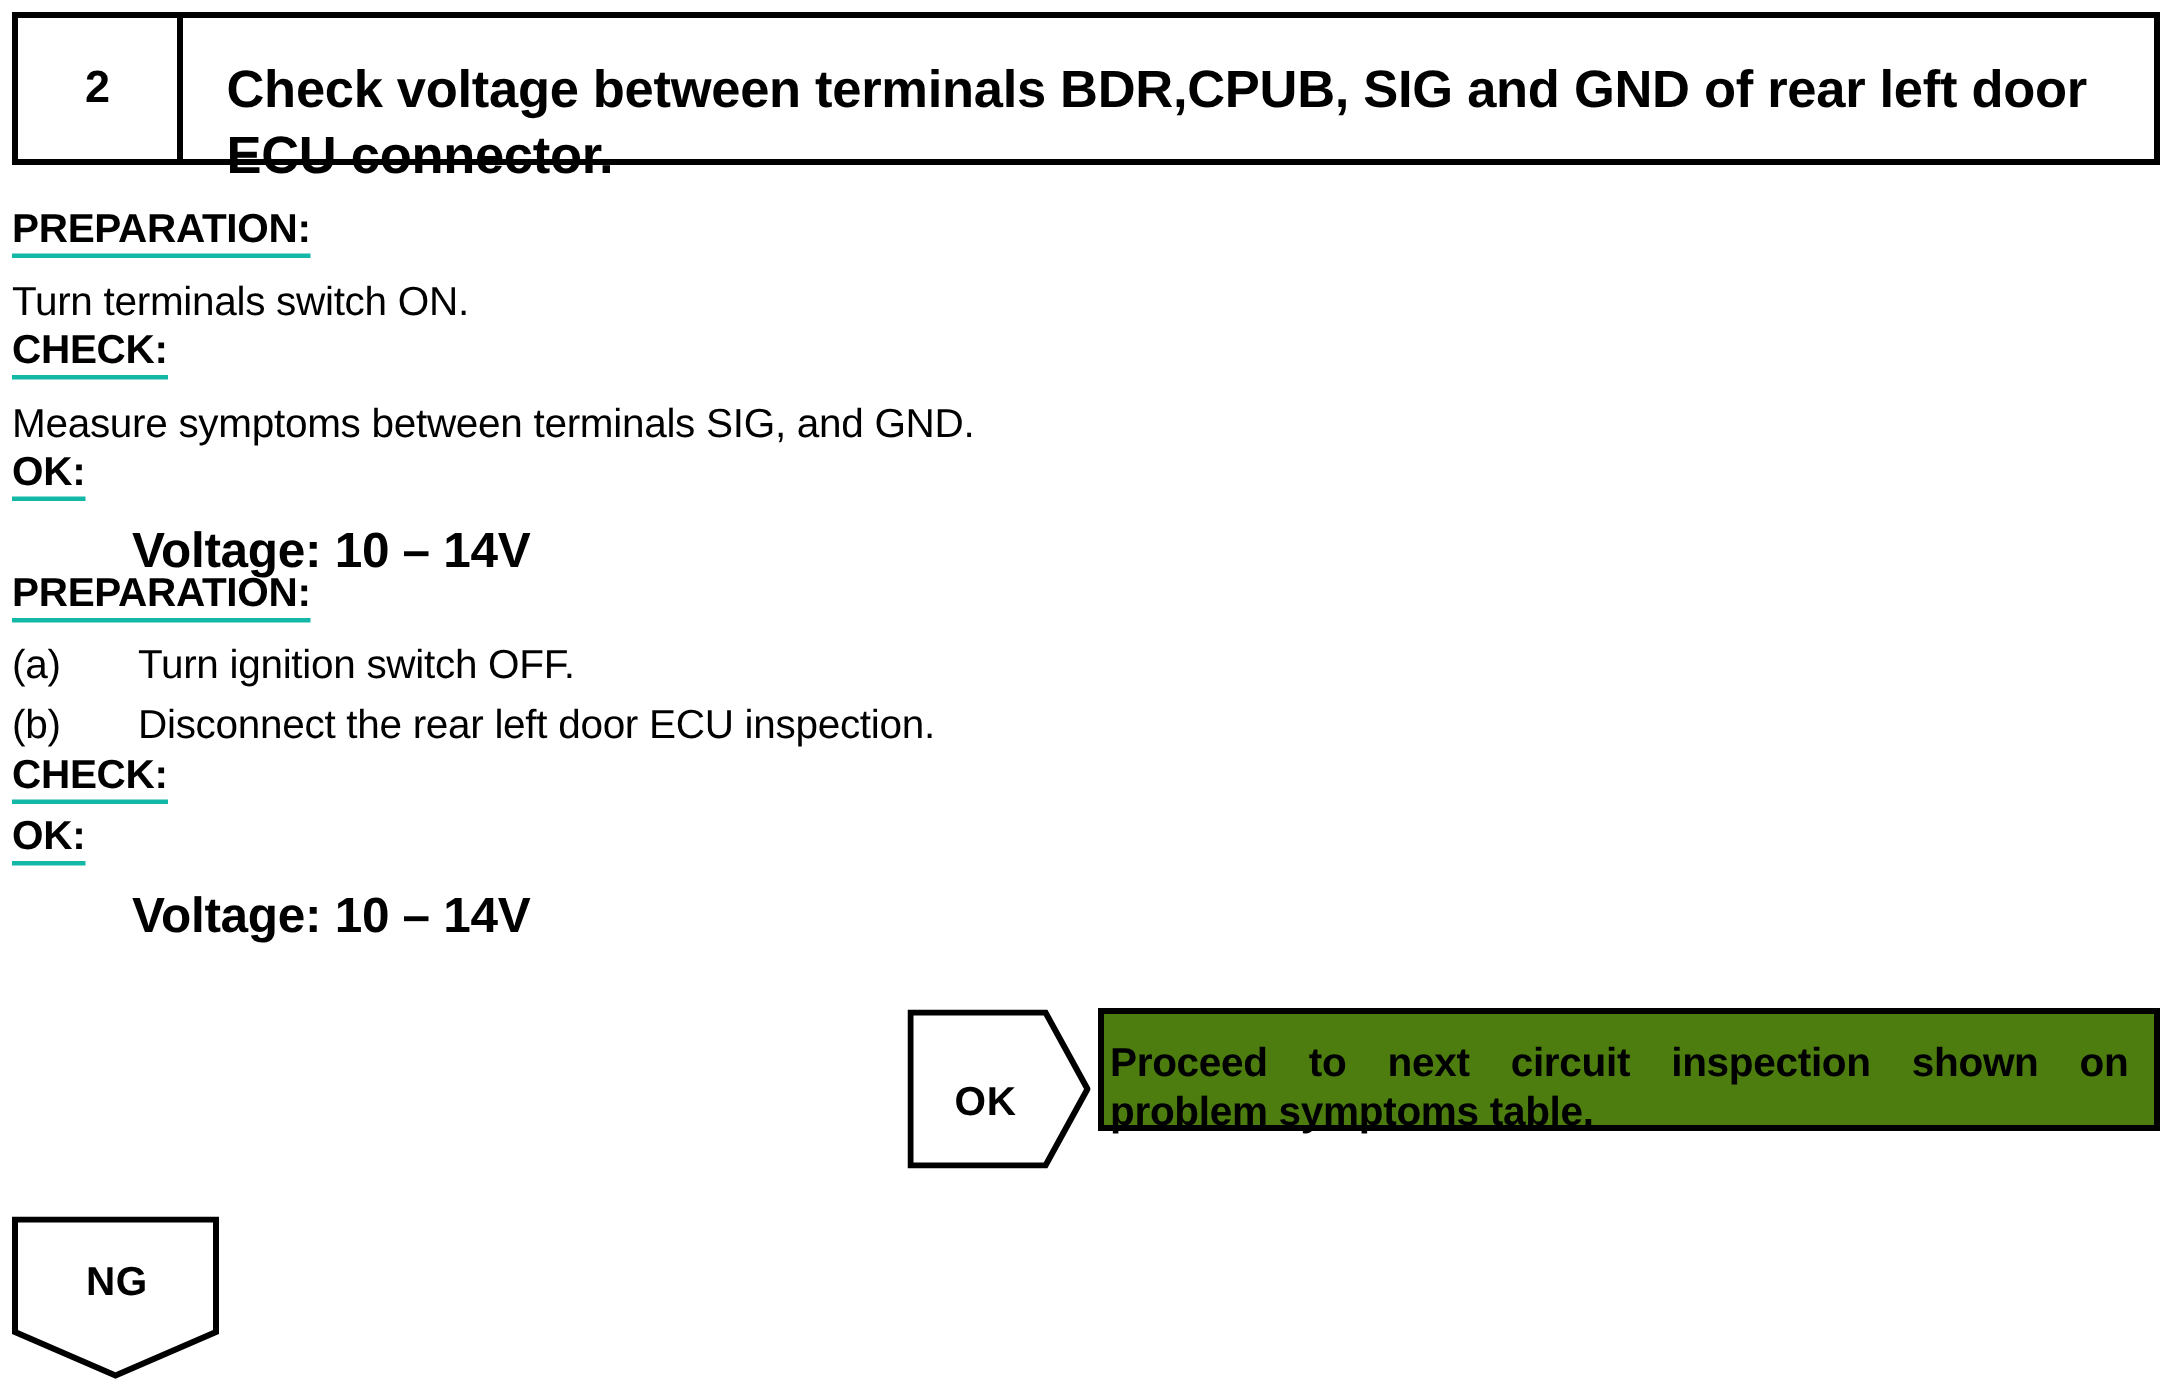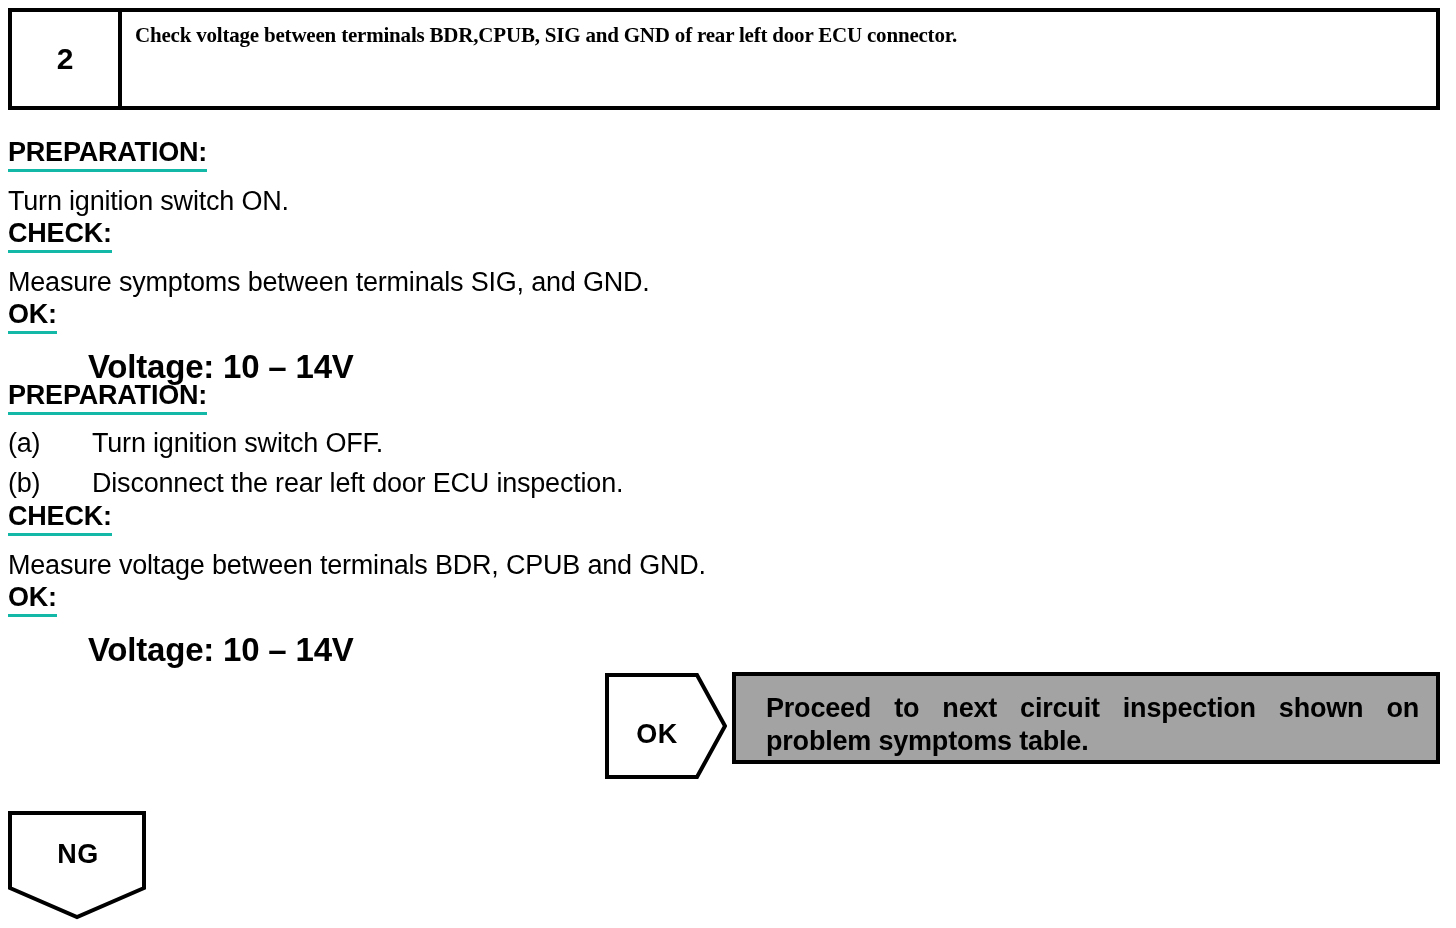--- a/index.html
+++ b/index.html
@@ -44,26 +44,25 @@
     line-height: 1;
   }
   .step-title-cell {
     flex: 1 1 auto;
     box-sizing: border-box;
     padding: 10px 12px 0 13px;
     display: flex;
     align-items: flex-start;
   }
   .step-title {
-    font-size: 21px;
+    font-size: 35px;
     font-weight: bold;
     line-height: 1.25;
     letter-spacing: -0.2px;
-    margin: 0;
-    font-family: Liberation Serif, serif;
+    margin: 16px;
   }
 
   
   .body-block {
     position: absolute;
     left: 8px;
     top: 139px;
     width: 1420px;
   }
   .sec-head {
@@ -139,25 +138,25 @@
     justify-content: center;
     font-size: 27px;
     font-weight: bold;
     letter-spacing: 0.5px;
   }
   .ok-result-box {
     position: absolute;
     left: 732px;
     top: 672px;
     width: 708px;
-    height: 92px;
+    height: 82px;
     box-sizing: border-box;
     border: 4px solid #000;
-    background: #a3a3a3;
-    padding: 16px 17px 0 30px;
+    background: #4d7c0f;
+    padding: 16px 17px 0 4px;
   }
   .ok-result-text {
     font-size: 27px;
     font-weight: bold;
     line-height: 1.22;
     margin: 0;
     text-align: justify;
     text-align-last: left;
     letter-spacing: -0.2px;
   }
@@ -200,21 +199,21 @@
   <div class="step-title-cell">
     <p class="step-title">Check voltage between terminals BDR,CPUB, SIG and GND of rear left door ECU connector.</p>
   </div>
 </div>
 
 <div class="body-block">
 
   <div class="head-row">
     <span class="sec-head">PREPARATION:</span>
   </div>
-  <p class="body-line">Turn ignition switch ON.</p>
+  <p class="body-line">Turn terminals switch ON.</p>
 
   <div class="head-row">
     <span class="sec-head">CHECK:</span>
   </div>
   <p class="body-line">Measure symptoms between terminals SIG, and GND.</p>
 
   <div class="head-row">
     <span class="sec-head">OK:</span>
   </div>
   <p class="spec-line">Voltage: 10 – 14V</p>
@@ -227,21 +226,20 @@
     <span class="list-text">Turn ignition switch OFF.</span>
   </div>
   <div class="list-item">
     <span class="list-marker">(b)</span>
     <span class="list-text">Disconnect the rear left door ECU inspection.</span>
   </div>
 
   <div class="head-row">
     <span class="sec-head">CHECK:</span>
   </div>
-  <p class="body-line">Measure voltage between terminals BDR, CPUB and GND.</p>
 
   <div class="head-row">
     <span class="sec-head">OK:</span>
   </div>
   <p class="spec-line">Voltage: 10 – 14V</p>
 
 </div>
 
 <div class="ok-flag">
   <svg width="122" height="106" viewBox="0 0 122 106">

